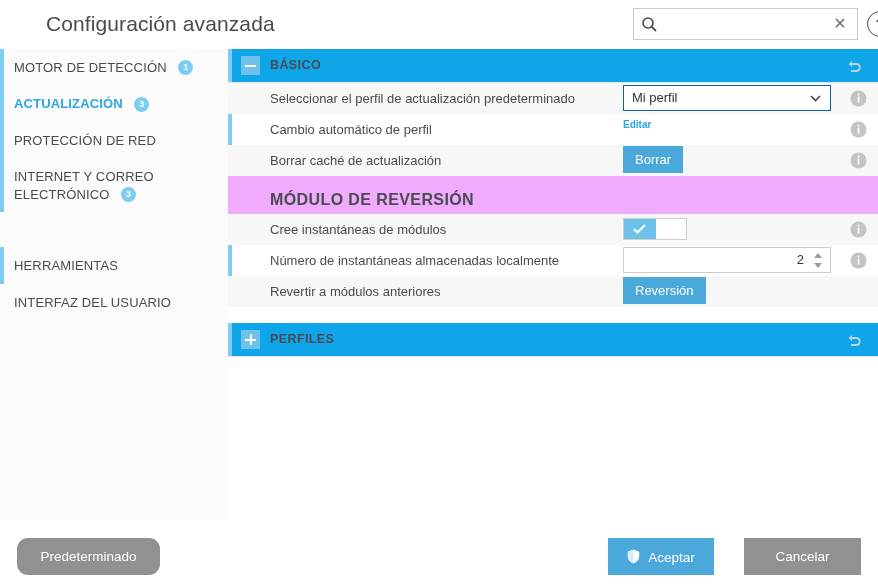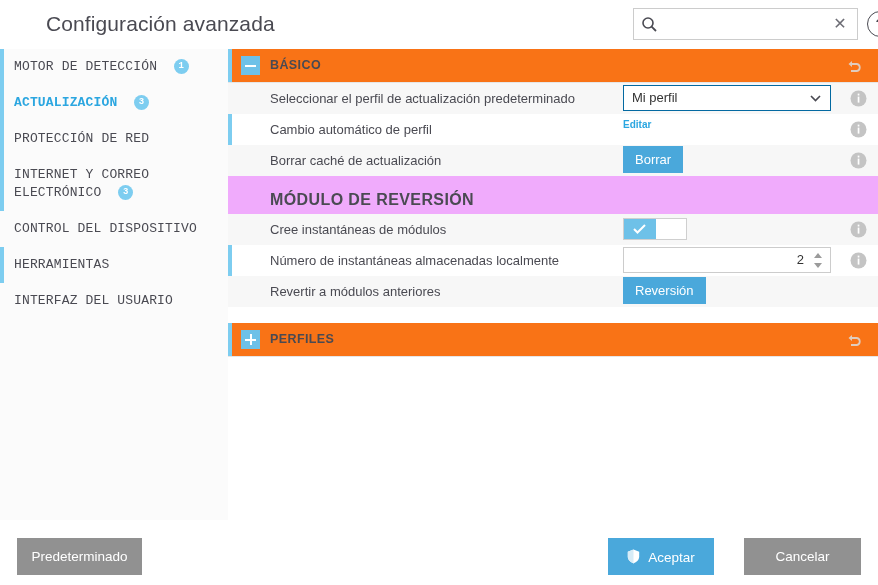--- a/index.html
+++ b/index.html
@@ -68,21 +68,20 @@
   #sidebar {
     position: absolute; left: 0; top: 49px;
     width: 228px; height: 471px;
     background: #fbfbfb;
   }
   .nav-item {
     position: relative;
     padding: 9px 10px 9px 14px;
     cursor: pointer;
     min-height: 35px;
-    font-family: Liberation Mono, monospace;
   }
   .nav-accent {
     position: absolute; left: 0; top: 0;
     width: 4px; height: 100%;
     background: #7dcdf0;
   }
   .nav-accent.off { background: transparent; }
   .nav-label {
     font-size: 13px; color: #4a4a52;
     letter-spacing: 0.15px;
@@ -108,21 +107,21 @@
   
   #content {
     position: absolute; left: 228px; top: 49px;
     width: 650px; height: 471px;
     background: #ffffff;
   }
 
   .section-header {
     position: relative;
     height: 34px;
-    background: #f97316;
+    background: #0ea5e9;
     border-bottom: 1px solid #e6e6e6;
     text-decoration: underline;
   }
   .section-accent {
     position: absolute; left: 0; top: 0;
     width: 4px; height: 100%;
     background: #7dcdf0;
   }
   .toggle-box {
     position: absolute; left: 13px; top: 7px;
@@ -267,21 +266,21 @@
     width: 878px; height: 65px;
     background: #ffffff;
   }
   .foot-btn {
     position: absolute; top: 18px;
     height: 37px;
     border: none; cursor: pointer;
     font-family: "Liberation Sans", sans-serif;
     font-size: 13.5px; color: #ffffff;
   }
-  #btn-default { left: 17px; width: 125px; background: #919191; }
+  #btn-default { left: 17px; width: 143px; background: #919191; border-radius: 11px; }
   #btn-accept  { left: 608px; width: 106px; background: #4aa8db; }
   #btn-cancel  { left: 744px; width: 117px; background: #919191; }
   .shield-icon { vertical-align: -2px; margin-right: 5px; }
 </style>
 </head>
 <body>
 
 <div id="app">
 
   <div id="header">
@@ -319,21 +318,20 @@
     </div>
 
     <div class="nav-item">
       <div class="nav-accent"></div>
       <span class="nav-label">INTERNET Y CORREO ELECTRÓNICO</span>
       <span class="nav-badge">3</span>
     </div>
 
     <div class="nav-item">
       <div class="nav-accent off"></div>
-      <span class="nav-label">CONTROL DEL DISPOSITIVO</span>
     </div>
 
     <div class="nav-item">
       <div class="nav-accent"></div>
       <span class="nav-label">HERRAMIENTAS</span>
     </div>
 
     <div class="nav-item">
       <div class="nav-accent off"></div>
       <span class="nav-label">INTERFAZ DEL USUARIO</span>

